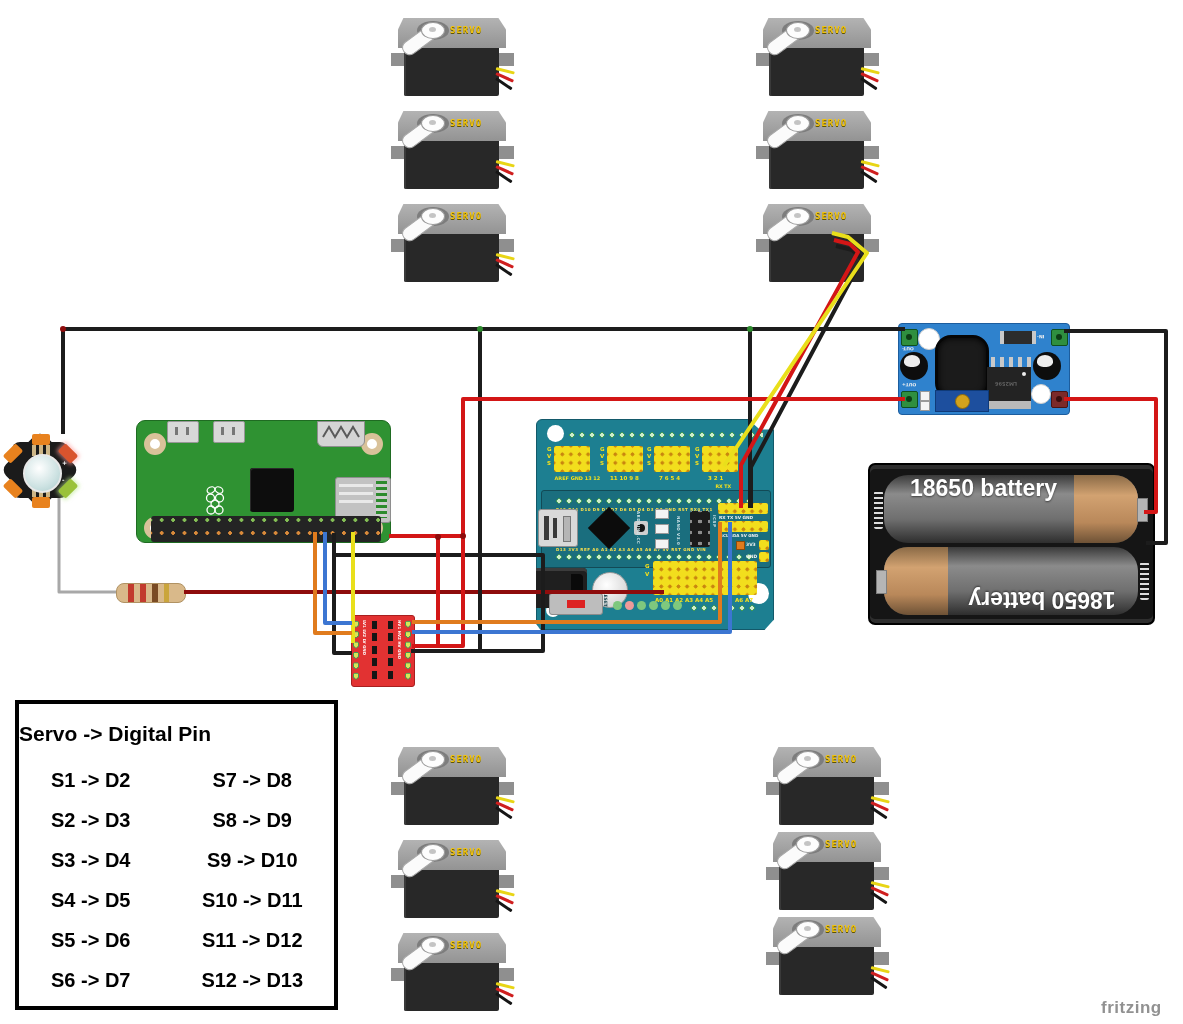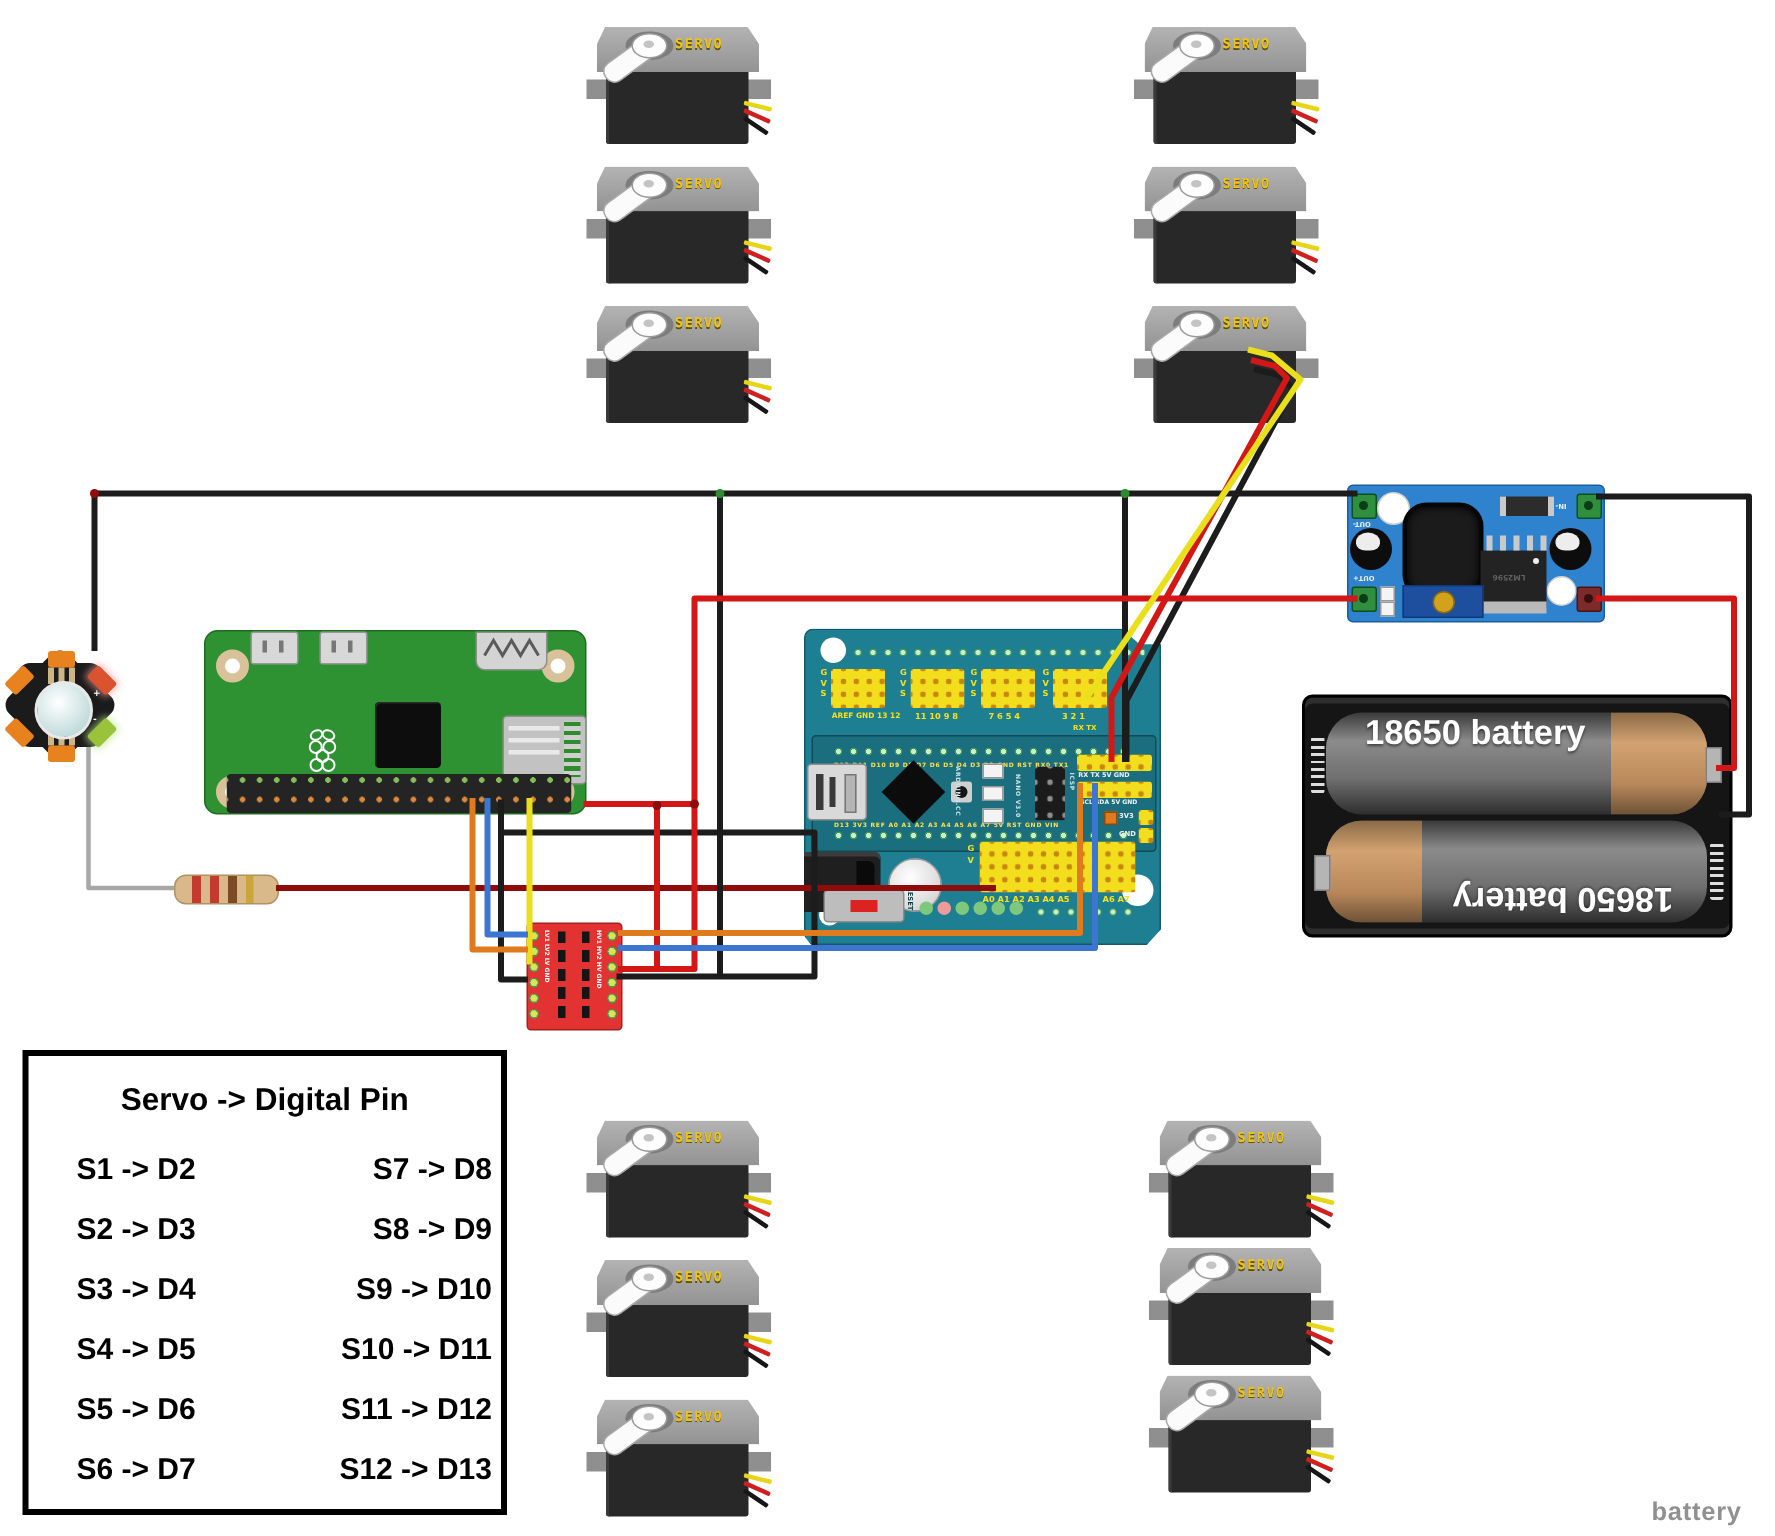--- a/index.html
+++ b/index.html
@@ -27,24 +27,24 @@
   .gpio-dots{background:#242424;background-image:radial-gradient(circle,#d98a3a 0 1.7px,transparent 2px),radial-gradient(circle,#84bf55 0 1.7px,transparent 2px);background-size:11.4px 24px,11.4px 24px;background-position:5px 5px,5px 16px;border-radius:3px;}
   .pad-dots{background-image:radial-gradient(circle at 4px 5px,#d9e557 0 2.4px,#3f9a55 2.4px 3.2px,transparent 3.3px);background-size:9px 10.4px;}
   .dash-col{background:repeating-linear-gradient(180deg,#151515 0 8px,transparent 8px 12.4px);}
   .spring{background:repeating-linear-gradient(0deg,#dedede 0 2px,transparent 2px 5px);border-radius:2px;}
   .tinylbl{font:bold 5.5px "DejaVu Sans",sans-serif;color:#f7e11a;white-space:nowrap;}
   .microlbl{font:bold 4px "DejaVu Sans",sans-serif;color:#ffe24a;white-space:nowrap;letter-spacing:.5px;}
   .whitelbl{font:bold 4.5px "DejaVu Sans",sans-serif;color:#f2f2f2;white-space:nowrap;}
   .flip{transform:rotate(180deg);}
   
   #legend{position:absolute;left:15px;top:700px;width:315px;height:302px;border:4px solid #000;background:#fff;z-index:50;}
-  #legend .ltitle{margin-top:18px;text-align:center;font:bold 21px "Liberation Sans",sans-serif;color:#000;}
+  #legend .ltitle{margin-top:18px;font:bold 21px "Liberation Sans",sans-serif;color:#000;}
   #legend .lgrid{display:grid;grid-template-columns:1fr 1fr;grid-auto-rows:40px;align-items:center;padding:14px 6px 0 6px;}
   #legend .lcell{font:bold 20px "Liberation Sans",sans-serif;color:#000;}
-  #legend .lcell.lc{padding-left:26px;} #legend .lcell.rc{text-align:right;}
+  #legend .lcell.lc{padding-left:26px;} #legend .lcell.rc{text-align:center;}
   #fritz{position:absolute;left:1101px;top:998px;font:bold 17px "Liberation Sans",sans-serif;color:#919191;letter-spacing:.5px;z-index:50;}
   .vtext{writing-mode:vertical-rl;}
 </style>
 </head>
 <body>
 
 <div id="canvas">
 
   <div class="a" style="left:136px;top:420px;width:253px;height:121px;background:#2f9232;border:1px solid #1f6b22;border-radius:9px;z-index:10;">
     <div class="a" style="left:7px;top:12px;width:22px;height:22px;border-radius:50%;background:#fff;border:6px solid #d9c29a;box-sizing:border-box;"></div>
@@ -490,14 +490,14 @@
       <div class="lcell rc">S9 -&gt; D10</div>
       <div class="lcell lc">S4 -&gt; D5</div>
       <div class="lcell rc">S10 -&gt; D11</div>
       <div class="lcell lc">S5 -&gt; D6</div>
       <div class="lcell rc">S11 -&gt; D12</div>
       <div class="lcell lc">S6 -&gt; D7</div>
       <div class="lcell rc">S12 -&gt; D13</div>
     </div>
   </div>
 
-  <div id="fritz">battery</div>
+  <div id="fritz">fritzing</div>
 </div>
 
 </body></html>

